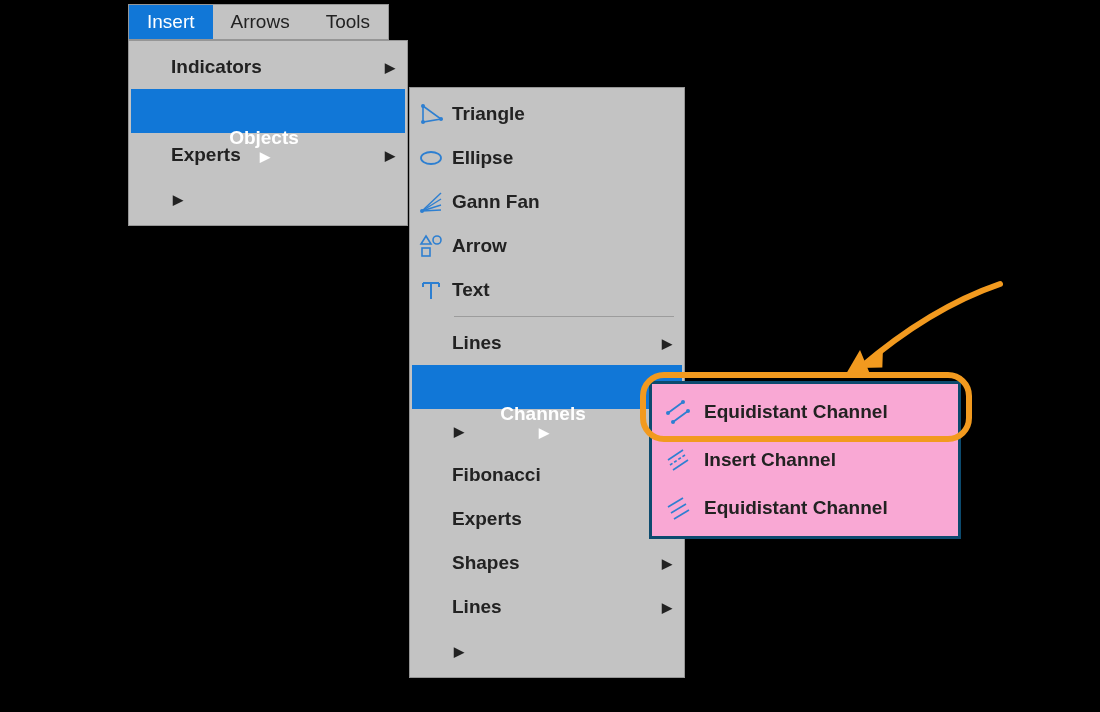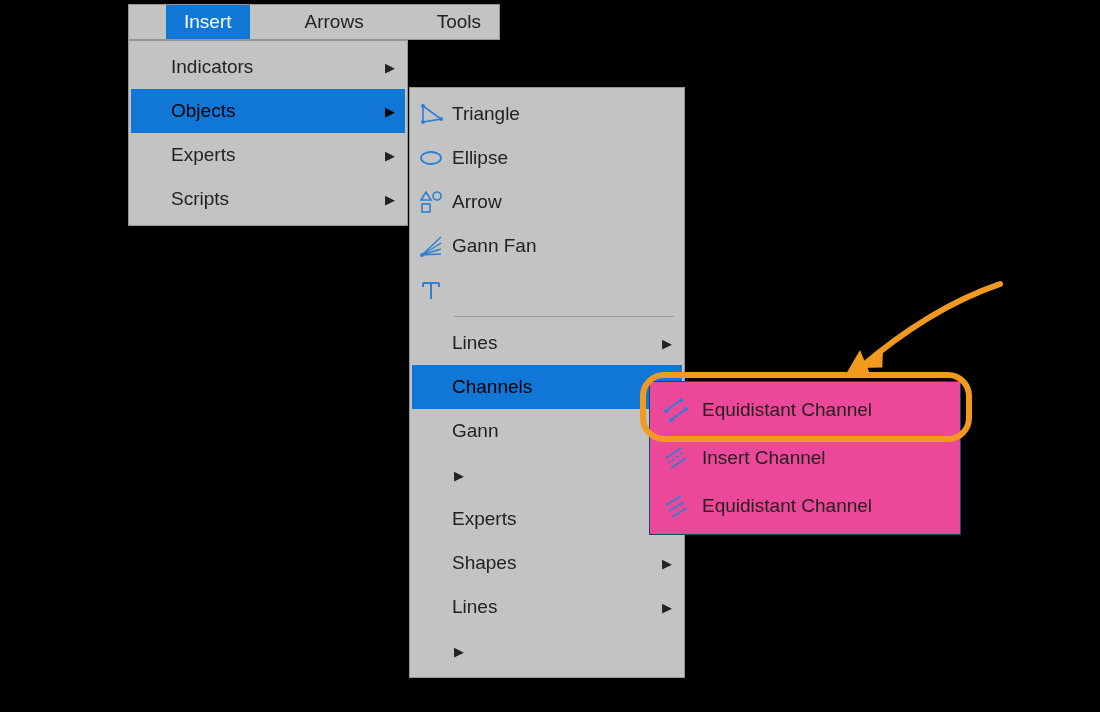--- a/index.html
+++ b/index.html
@@ -19,42 +19,43 @@
     top: 4px;
     height: 36px;
     display: flex;
     background: #c3c3c3;
     border: 1px solid #969696;
   }
   .menubar-item {
     padding: 6px 18px;
     line-height: 22px;
     cursor: default;
-    margin-left: 37px;
   }
   .menubar-item.active {
     background: #1177d7;
     color: #fff;
   }
   .menu {
     position: absolute;
     background: #c3c3c3;
     border: 1px solid #969696;
     padding: 4px 2px;
   }
   .menu-item {
     display: flex;
     align-items: center;
     height: 44px;
     padding: 0 10px 0 0;
     cursor: default;
+    font-weight: bold;
   }
   .menu-item.selected {
     background: #1177d7;
-    color: #000000;
+    color: #ffffff;
+    flex-direction: column;
   }
   .indent {
     width: 38px;
     flex: 0 0 38px;
     display: flex;
     align-items: center;
     justify-content: center;
   }
   .label {
     flex: 1 1 auto;
@@ -63,22 +64,22 @@
   .arrow {
     width: 14px;
     text-align: right;
     font-size: 13px;
   }
   .menu-sep {
     border-top: 1px solid #9c9c9c;
     margin: 4px 8px 4px 42px;
   }
   .m3 {
-    background: #ec4899;
-    border: 1px solid #0c4a6e;
+    background: #f9a8d4;
+    border: 3px solid #0c4a6e;
   }
   .m3 .menu-item { height: 48px; }
   svg.ico { display: block; }
   .highlight {
     position: absolute;
     border: 6px solid #f29a1f;
     background: rgba(0,0,0,0);
     border-radius: 24px;
     pointer-events: none;
   }
@@ -110,21 +111,20 @@
     <span class="label">Objects</span>
     <span class="arrow">▶</span>
   </div>
   <div class="menu-item">
     <span class="indent"></span>
     <span class="label">Experts</span>
     <span class="arrow">▶</span>
   </div>
   <div class="menu-item">
     <span class="indent"></span>
-    <span class="label">Scripts</span>
     <span class="arrow">▶</span>
   </div>
 </div>
 
 <div class="menu" style="left:409px; top:87px; width:276px;">
 
   <div class="menu-item">
     <span class="indent">
       <svg class="ico" width="24" height="24">
           <path d="M4 4 L22 17 L4 20 Z" fill="none" stroke="#2d7fd1" stroke-width="1.6"></path>
@@ -141,71 +141,72 @@
       <svg class="ico" width="24" height="24">
           <ellipse cx="12" cy="12" rx="10" ry="6" fill="none" stroke="#2d7fd1" stroke-width="1.8"></ellipse>
         </svg>
     </span>
     <span class="label">Ellipse</span>
   </div>
 
   <div class="menu-item">
     <span class="indent">
       <svg class="ico" width="24" height="24">
-        <path d="M7 2 L12 10 L2 10 Z" fill="none" stroke="#2d7fd1" stroke-width="1.6"></path>
-        <circle cx="18" cy="6" r="4" fill="none" stroke="#2d7fd1" stroke-width="1.6"></circle>
-        <rect x="3" y="14" width="8" height="8" fill="none" stroke="#2d7fd1" stroke-width="1.6"></rect>
-      </svg>
-    </span>
-    <span class="label">Arrow</span>
-  </div>
-
-  <div class="menu-item">
-    <span class="indent">
-      <svg class="ico" width="24" height="24">
         <line x1="3" y1="21" x2="22" y2="3" stroke="#2d7fd1" stroke-width="1.4"></line>
         <line x1="3" y1="21" x2="22" y2="9" stroke="#2d7fd1" stroke-width="1.4"></line>
         <line x1="3" y1="21" x2="22" y2="15" stroke="#2d7fd1" stroke-width="1.4"></line>
         <line x1="3" y1="21" x2="22" y2="20" stroke="#2d7fd1" stroke-width="1.4"></line>
         <circle cx="3" cy="21" r="2" fill="#2d7fd1"></circle>
       </svg>
     </span>
     <span class="label">Gann Fan</span>
   </div>
 
   <div class="menu-item">
     <span class="indent">
       <svg class="ico" width="24" height="24">
+        <path d="M7 2 L12 10 L2 10 Z" fill="none" stroke="#2d7fd1" stroke-width="1.6"></path>
+        <circle cx="18" cy="6" r="4" fill="none" stroke="#2d7fd1" stroke-width="1.6"></circle>
+        <rect x="3" y="14" width="8" height="8" fill="none" stroke="#2d7fd1" stroke-width="1.6"></rect>
+      </svg>
+    </span>
+    <span class="label">Arrow</span>
+  </div>
+
+  <div class="menu-item">
+    <span class="indent">
+      <svg class="ico" width="24" height="24">
         <line x1="4" y1="5" x2="20" y2="5" stroke="#2d7fd1" stroke-width="2"></line>
         <line x1="12" y1="5" x2="12" y2="21" stroke="#2d7fd1" stroke-width="2"></line>
         <line x1="4" y1="5" x2="4" y2="9" stroke="#2d7fd1" stroke-width="2"></line>
         <line x1="20" y1="5" x2="20" y2="9" stroke="#2d7fd1" stroke-width="2"></line>
       </svg>
     </span>
+    <span class="label">Text</span>
   </div>
 
   <div class="menu-sep"></div>
 
   <div class="menu-item">
     <span class="indent"></span>
     <span class="label">Lines</span>
     <span class="arrow">▶</span>
   </div>
   <div class="menu-item selected">
     <span class="indent"></span>
     <span class="label">Channels</span>
     <span class="arrow">▶</span>
   </div>
   <div class="menu-item">
     <span class="indent"></span>
-    <span class="label">Gann</span>
-    <span class="arrow">▶</span>
-  </div>
-  <div class="menu-item">
-    <span class="indent"></span>
+    <span class="arrow">▶</span>
+  </div>
+  <div class="menu-item">
+    <span class="indent"></span>
+    <span class="label">Fibonacci</span>
     <span class="arrow">▶</span>
   </div>
   <div class="menu-item">
     <span class="indent"></span>
     <span class="label">Experts</span>
     <span class="arrow">▶</span>
   </div>
   <div class="menu-item">
     <span class="indent"></span>
     <span class="label">Shapes</span>

